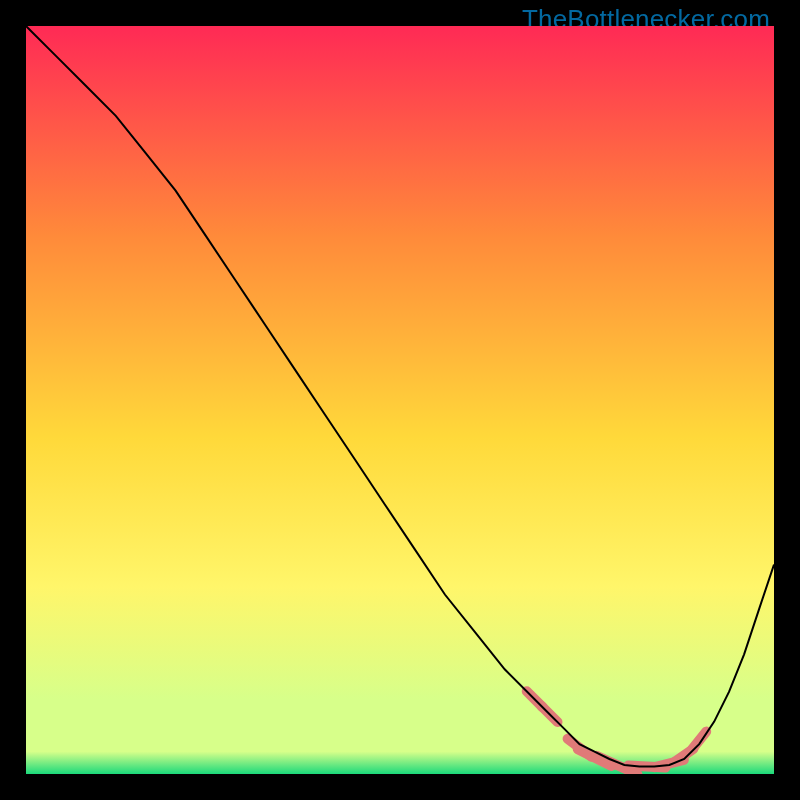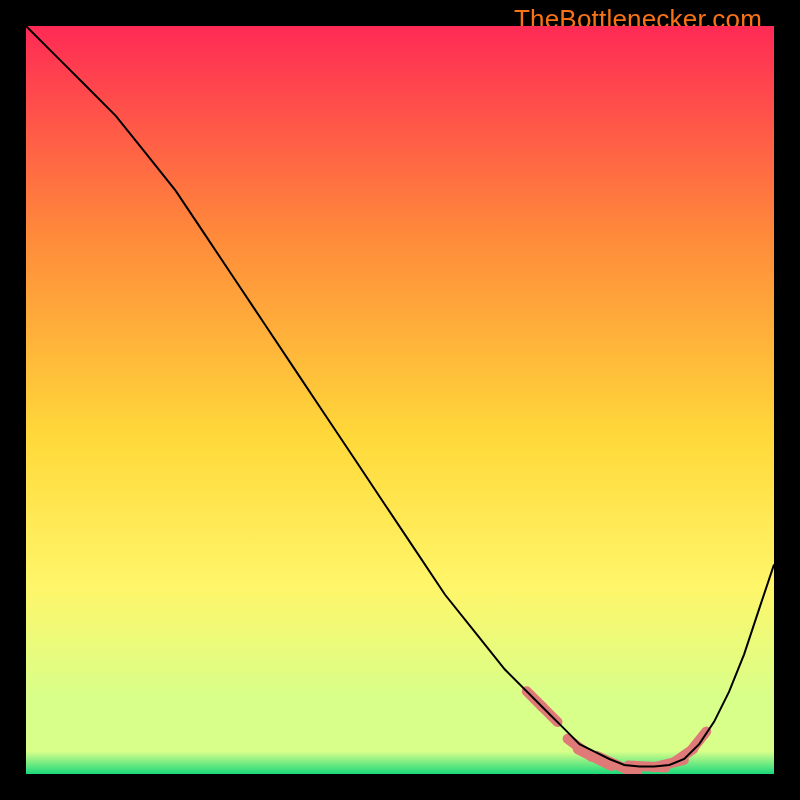--- a/index.html
+++ b/index.html
@@ -23,22 +23,22 @@
     position: absolute;
     left: 0;
     top: 0;
     width: 748px;
     height: 748px;
   }
   .plot defs linearGradient stop { }
   .watermark {
     position: absolute;
     top: 4px;
-    right: 38px;
-    color: #f97316;
+    right: 30px;
+    color: #0369a1;
     font-size: 26px;
     font-weight: 400;
     letter-spacing: 0.2px;
   }
 </style>
 </head>
 <body>
 
 <div class="watermark">TheBottlenecker.com</div>
 

